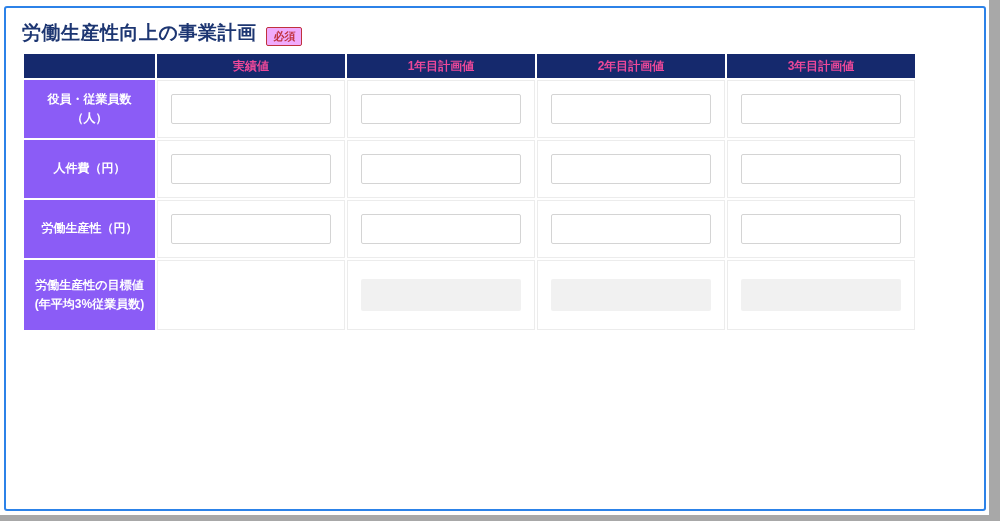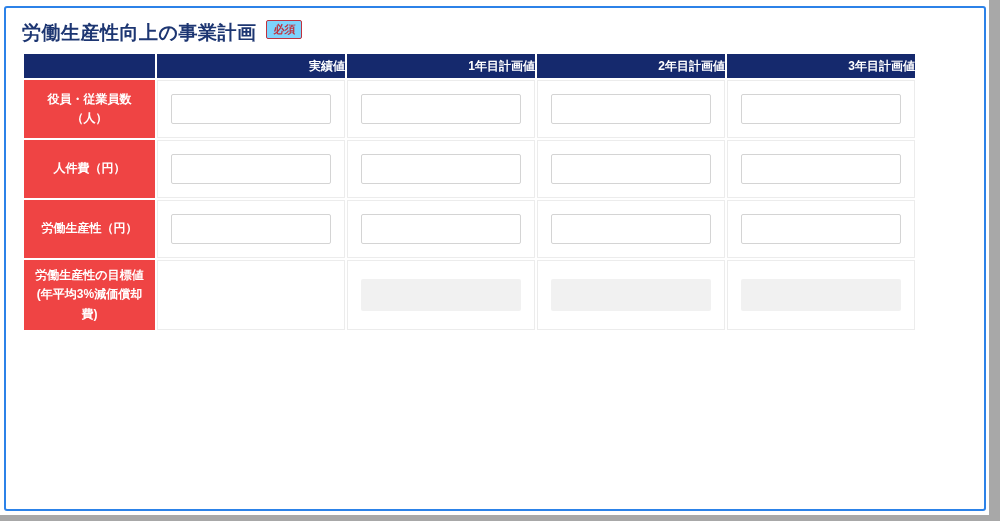--- a/index.html
+++ b/index.html
@@ -22,34 +22,34 @@
   }
   .card {
     position: absolute;
     left: 4px; top: 6px; right: 14px; bottom: 10px;
     background: #ffffff;
     border: 2px solid #2c82e8;
     border-radius: 3px;
     box-sizing: border-box;
     padding: 8px 16px 0 16px;
   }
-  .title-row { margin: 4px 0 6px 0; display: flex; align-items: flex-start; }
+  .title-row { margin: 4px 0 6px 0; display: flex; align-items: flex-end; }
   .page-title {
     font-size: 19px;
     font-weight: bold;
     color: #1d3672;
     margin: 0;
     letter-spacing: 0.5px;
   }
   .required-badge {
     display: inline-block;
     margin-left: 10px;
     border: 1px solid #c0323e;
     color: #c0323e;
-    background: #7dd3fc;
+    background: #f0abfc;
     font-size: 11px;
     font-weight: bold;
     line-height: 1;
     padding: 3px 6px;
     border-radius: 2px;
   }
   .desc {
     margin: 0 0 3px 0;
     font-size: 13px;
     color: #444444;
@@ -58,29 +58,29 @@
   table.plan-table {
     border-collapse: separate;
     border-spacing: 2px;
     table-layout: fixed;
     margin-top: 4px;
   }
   .plan-table col.c-label { width: 131px; }
   .plan-table col.c-data  { width: 188px; }
   .plan-table th {
     background: #15296d;
-    color: #ffffff;
+    color: #ec4899;
     font-size: 12px;
     font-weight: bold;
     height: 24px;
-    text-align: right;
+    text-align: center;
     padding: 0;
   }
   .plan-table td.label {
-    background: #ef4444;
+    background: #8b5cf6;
     color: #ffffff;
     font-size: 12px;
     font-weight: bold;
     text-align: center;
     vertical-align: middle;
     padding: 4px 10px;
     line-height: 1.6;
     box-sizing: border-box;
   }
   .plan-table td.cell {
@@ -188,21 +188,21 @@
               <input type="text" class="field" value="" style="">
             </td>
           <td class="cell">
               <input type="text" class="field" value="" style="">
             </td>
           <td class="cell">
               <input type="text" class="field" value="" style="">
             </td>
         </tr>
         <tr class="row-tall">
-          <td class="label">労働生産性の目標値(年平均3%減価償却費)</td>
+          <td class="label">労働生産性の目標値(年平均3%従業員数)</td>
           <td class="cell"></td>
           <td class="cell">
               <div class="readonly-field"></div>
             </td>
           <td class="cell">
               <div class="readonly-field"></div>
             </td>
           <td class="cell">
               <div class="readonly-field"></div>
             </td>

